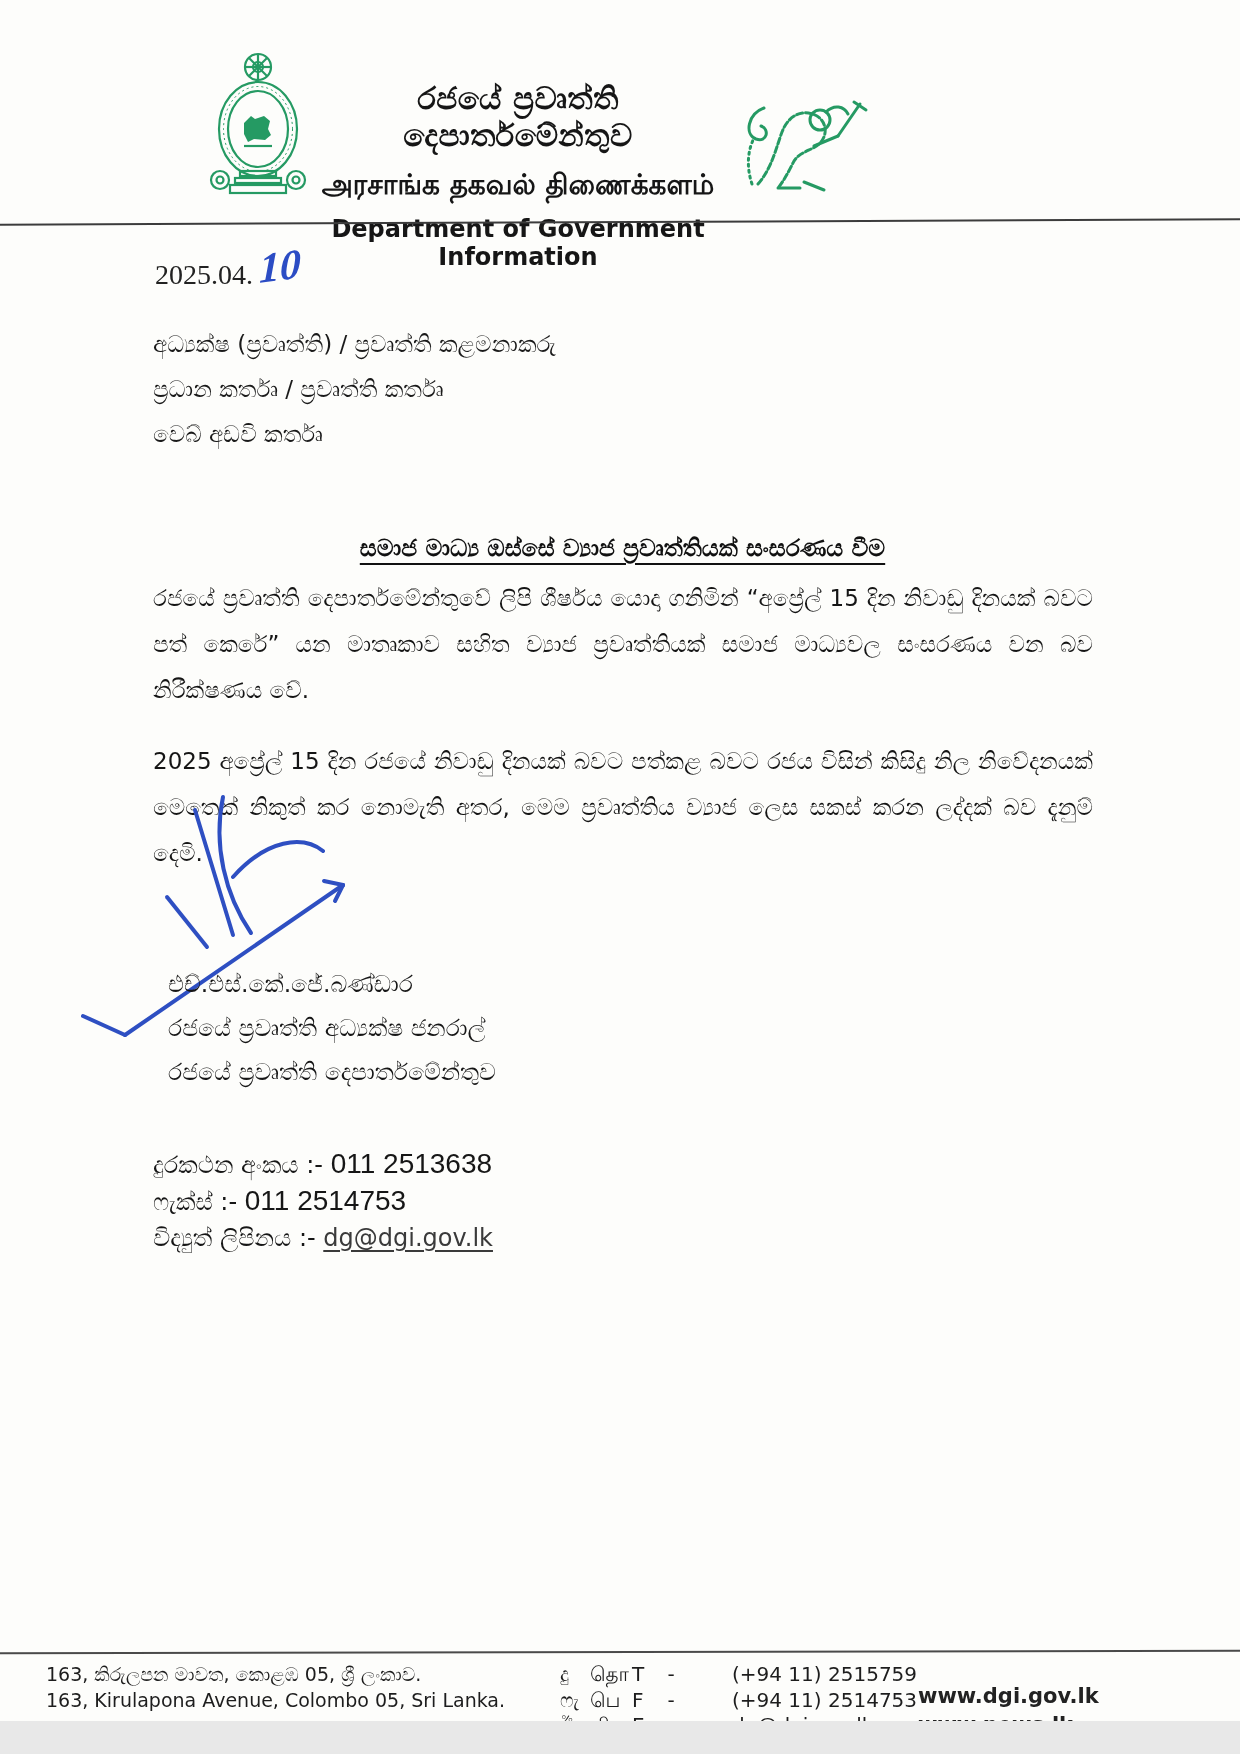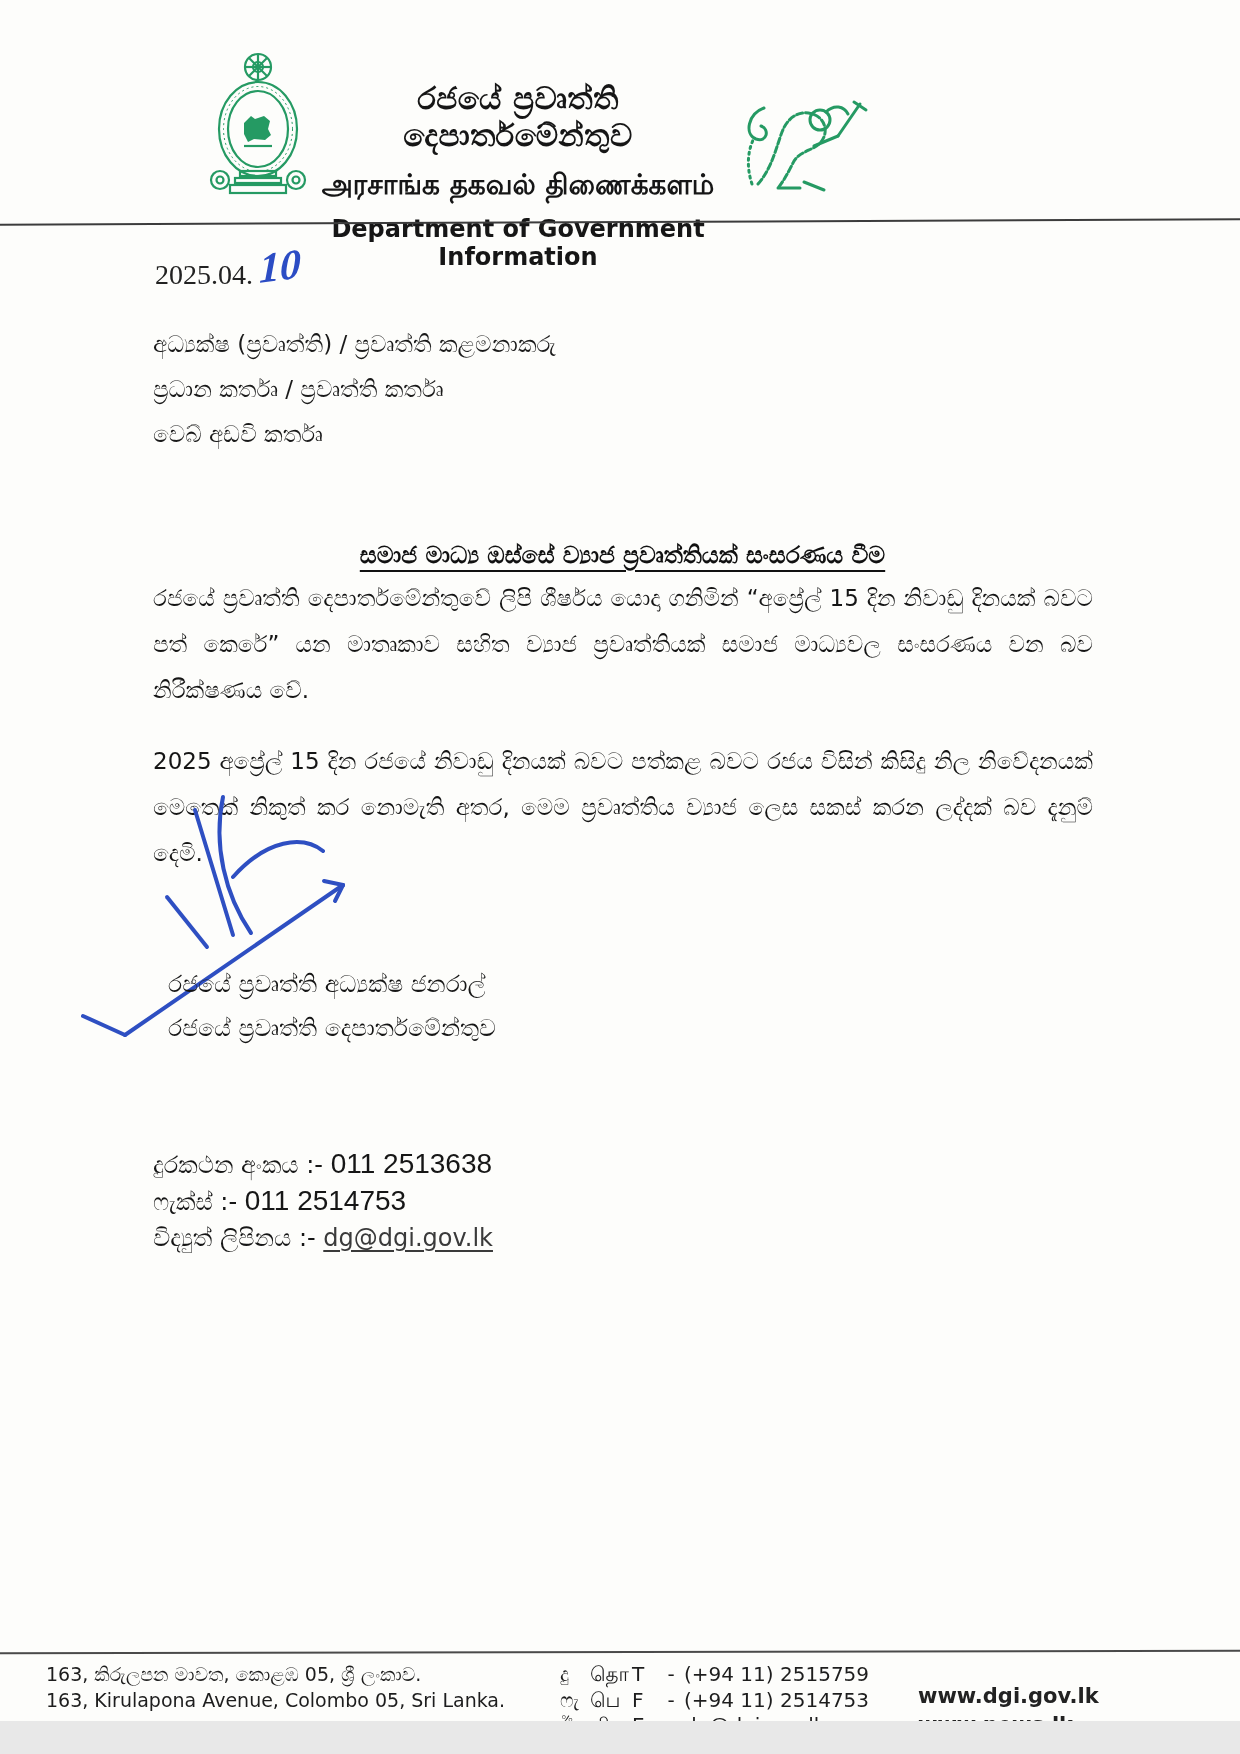--- a/index.html
+++ b/index.html
@@ -22,21 +22,21 @@
   
   .date-line{ position:absolute; left:155px; top:246px;
     font-family:"Liberation Serif", serif; font-size:28px; color:#222; }
   .date-hand{ display:inline-block; color:#2b4cc4; font-size:42px;
     font-style:italic; font-weight:600; transform:rotate(-7deg) skewX(-8deg);
     margin-left:6px; position:relative; top:-4px; }
   .recipients{ position:absolute; left:153px; top:322px;
     font-size:23px; line-height:45px; color:#1a1a1a; }
   .subject{ position:absolute; left:155px; top:534px; width:935px;
     text-align:center; font-size:23.5px; font-weight:bold; color:#111;
-    text-decoration:underline; text-underline-offset:7px; text-decoration-thickness:2px;margin-top:7px; }
+    text-decoration:underline; text-underline-offset:7px; text-decoration-thickness:2px; }
   .para{ position:absolute; left:153px; width:940px; font-size:23px;
     line-height:46px; text-align:justify; color:#151515; }
   .p1{ top:575px; }
   .p2{ top:738px; }
   .signature{ position:absolute; left:55px; top:785px; }
   .sig-block{ position:absolute; left:168px; top:962px;
     font-size:23.5px; line-height:44px; color:#161616; }
   .contact{ position:absolute; left:153px; top:1146px;
     font-size:24px; line-height:36px; color:#161616; }
   .contact .num{ font-family:Liberation Sans, sans-serif; font-size:28px; }
@@ -46,21 +46,21 @@
     border-top:2px solid #4a4a4a; transform:rotate(-0.12deg); }
   .foot-left{ position:absolute; left:46px; top:1662px;
     font-size:19px; line-height:25.5px; color:#1d1d1d; }
   .foot-mid{ position:absolute; left:560px; top:1662px;
     font-size:20px; line-height:25.5px; color:#1d1d1d; }
   .foot-mid .row{ display:flex; align-items:baseline; }
   .foot-mid .c-si{ width:30px; }
   .foot-mid .c-ta{ width:42px; }
   .foot-mid .c-en{ width:26px; }
   .foot-mid .c-sep{ width:26px; text-align:center; }
-  .foot-mid .c-val{ font-weight:500; }
+  .foot-mid .c-val{ font-weight:500;margin-left:48px; }
   .foot-right{ position:absolute; left:918px; top:1662px;
     font-size:21px; font-weight:bold; line-height:29px; color:#222;margin-top:20px; }
 </style>
 </head>
 <body>
 
 <div class="page">
 
   <header>
     <svg class="emblem" width="104" height="152" viewBox="0 0 104 152">
@@ -132,20 +132,21 @@
         <path d="M112 112 L152 162"></path>
         <path d="M178 92 C212 54 248 50 268 66"></path>
         <path d="M288 100 L70 250"></path>
         <path d="M288 100 L269 96"></path>
         <path d="M288 100 L280 116"></path>
         <path d="M70 250 L28 231"></path>
       </g>
     </svg>
 
     <div class="sig-block">
+      <div>එච්.එස්.කේ.ජේ.බණ්ඩාර</div>
       <div>රජයේ ප්‍රවෘත්ති අධ්‍යක්ෂ ජනරාල්</div>
       <div>රජයේ ප්‍රවෘත්ති දෙපාර්තමේන්තුව</div>
     </div>
 
     <div class="contact">
       <div>
         <span>දුරකථන අංකය :-</span>
         <span class="num">011 2513638</span>
       </div>
       <div>

